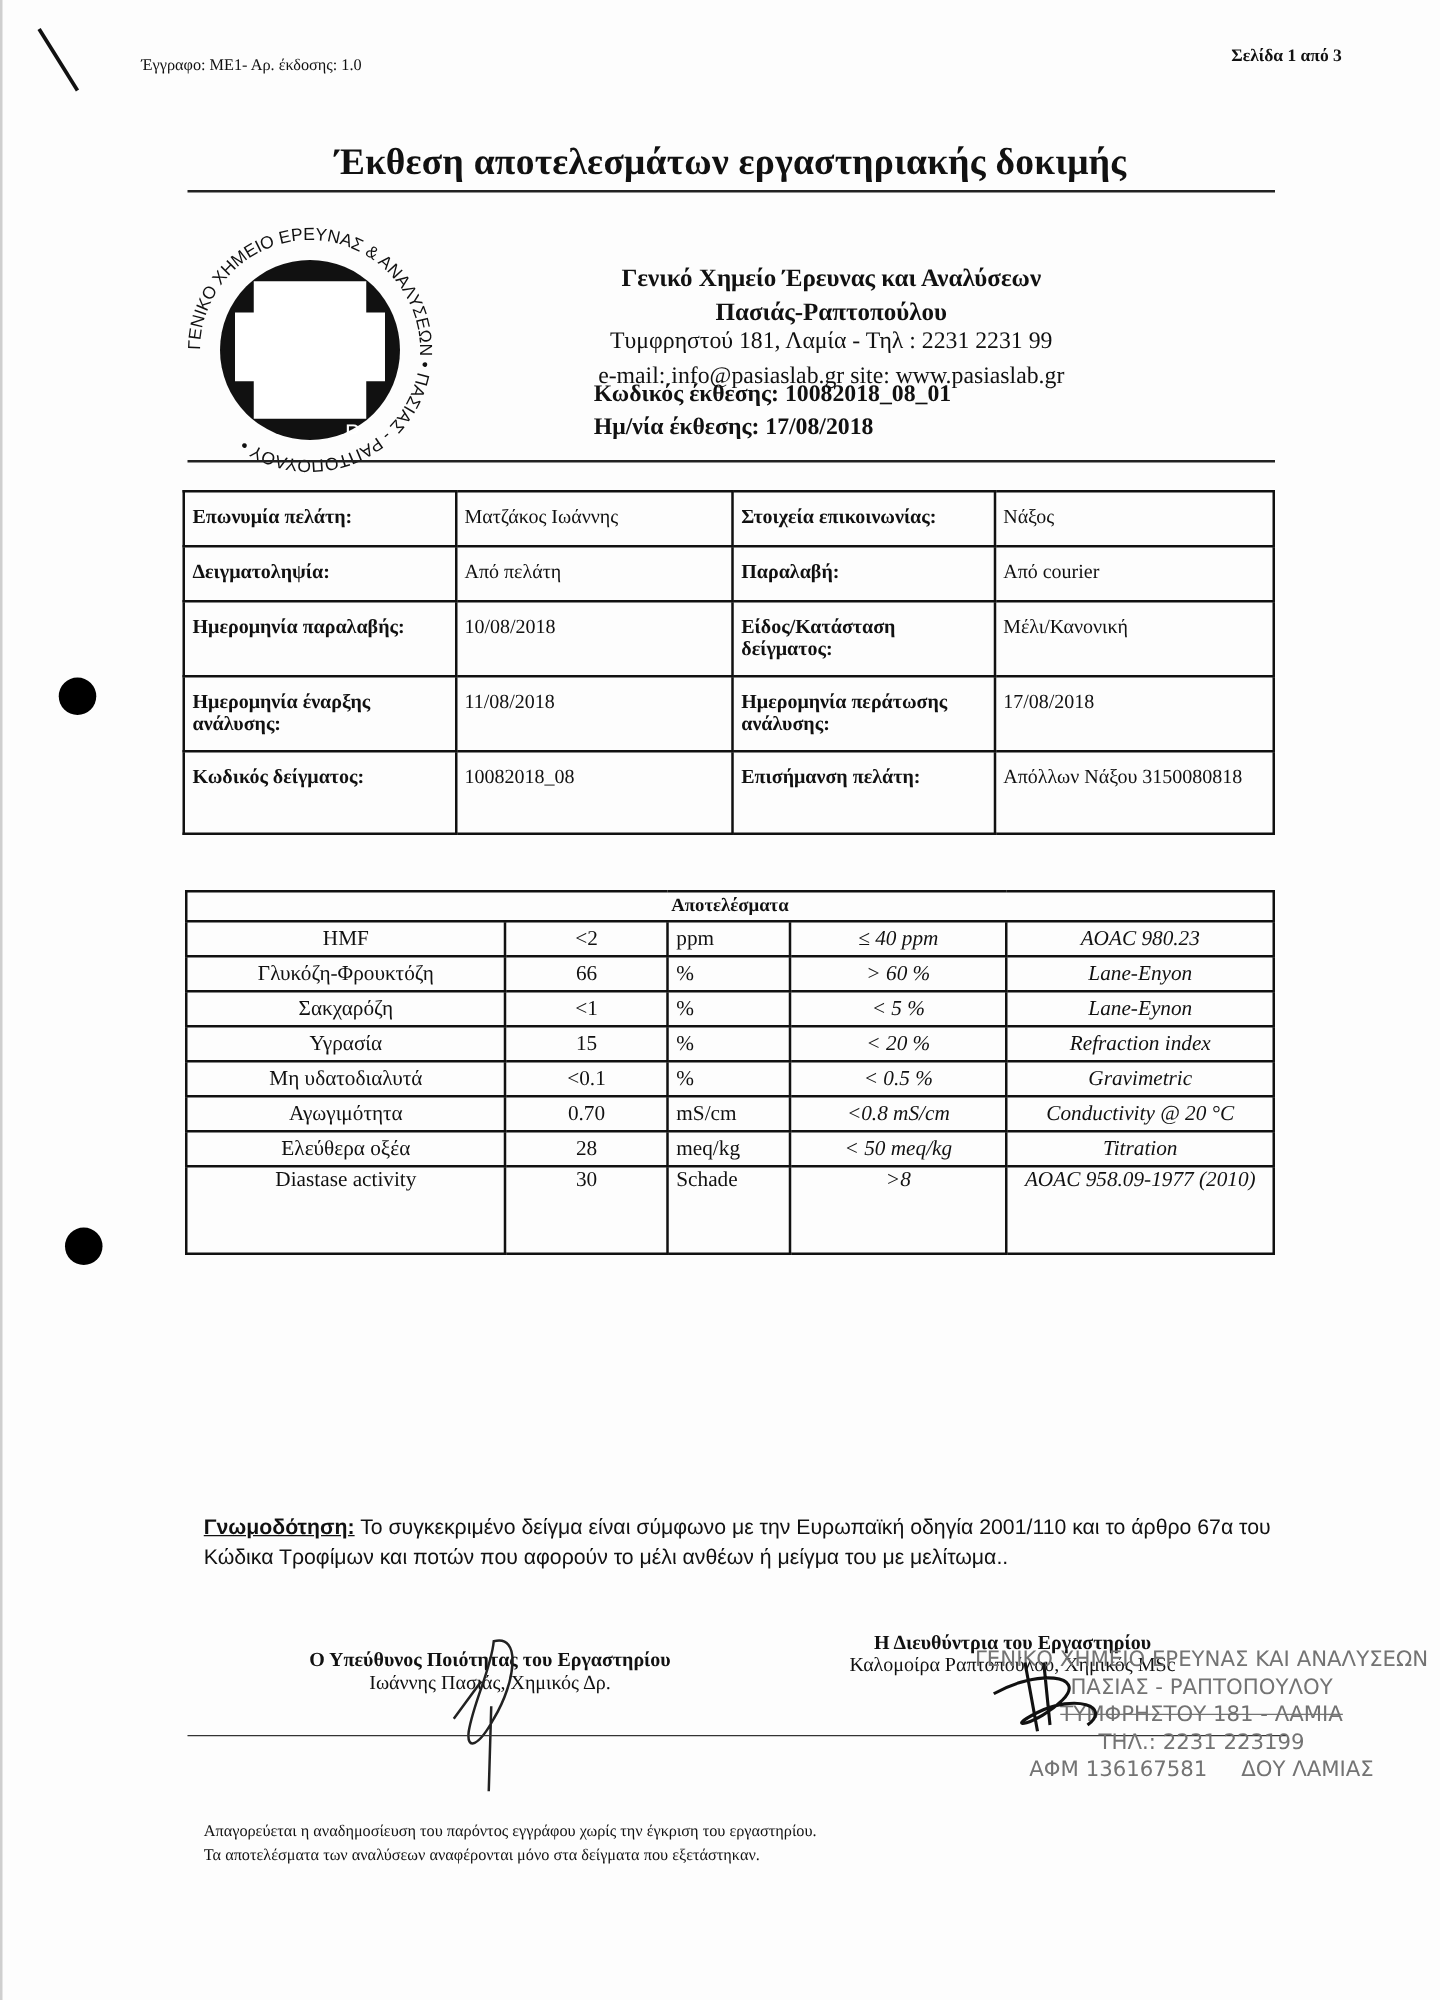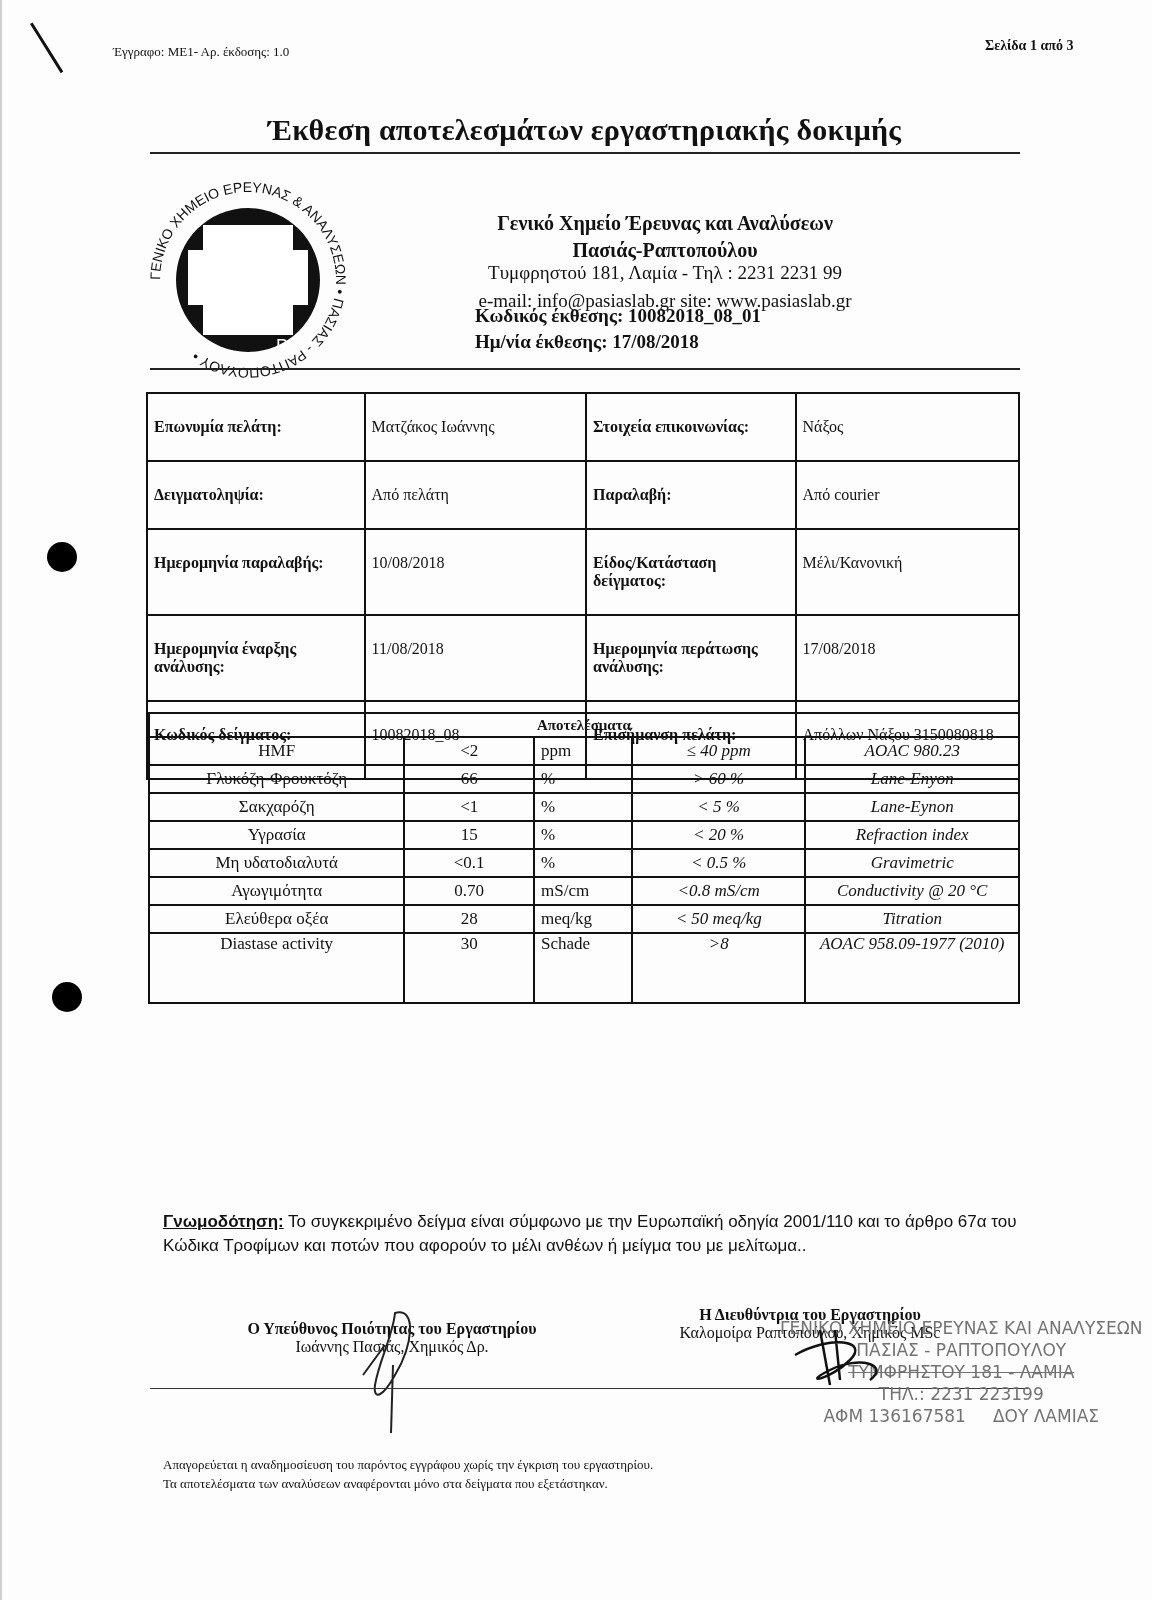--- a/index.html
+++ b/index.html
@@ -15,21 +15,21 @@
   .rule1 { left:150px; top:152px; width:870px; }
   .rule2 { left:150px; top:368px; width:870px; }
   .logo { left:148px; top:180px; width:200px; height:200px; }
   .lab { left:450px; top:176px; width:430px; text-align:center; font-size:19px; }
   .lab .name { font-weight:bold; font-size:20px;margin-top:36px; }
   .lab .name2 { font-weight:bold; font-size:20px; margin-top:4px; }
   .lab .addr { margin-top:0; }
   .lab .mail { margin-top:6px; }
   .report-meta { left:475px; top:303px; font-size:19px; font-weight:bold; line-height:26px; }
   table.info { position:absolute; left:146px; top:392px; width:874px; border-collapse:collapse; font-size:16px; }
-  table.info td { border:2px solid #111; padding:24px 6px; vertical-align:top; }
+  table.info td { border:2px solid #111; padding:11px 6px; vertical-align:top; }
   table.info td.lbl { font-weight:bold; }
   table.res { position:absolute; left:148px; top:712px; width:872px; border-collapse:collapse; font-size:17px; }
   table.res td, table.res th { border:2px solid #111; padding:0 6px; height:26px; }
   table.res th { font-weight:bold; font-size:16px; }
   table.res .cap { text-align:center; font-weight:bold; font-size:15px; height:22px; }
   .c { text-align:center; }
   .l { text-align:left; }
   .it { font-style:italic; }
   .opinion { left:163px; top:1210px; width:860px; font-size:17px; line-height:24px; font-family:"Liberation Sans Narrow","Liberation Sans", sans-serif; }
   .opinion .op-lbl { font-weight:bold; text-decoration:underline; }
@@ -107,21 +107,21 @@
     <td>10/08/2018</td>
     <td class="lbl">Είδος/Κατάσταση δείγματος:</td>
     <td>Μέλι/Κανονική</td>
   </tr>
   <tr style="height:52px">
     <td class="lbl">Ημερομηνία έναρξης ανάλυσης:</td>
     <td>11/08/2018</td>
     <td class="lbl">Ημερομηνία περάτωσης ανάλυσης:</td>
     <td>17/08/2018</td>
   </tr>
-  <tr style="height:78px">
+  <tr style="height:66px">
     <td class="lbl">Κωδικός δείγματος:</td>
     <td>10082018_08</td>
     <td class="lbl">Επισήμανση πελάτη:</td>
     <td>Απόλλων Νάξου 3150080818</td>
   </tr>
 </tbody>
   </table>
 
 <table class="res">
   <colgroup>

